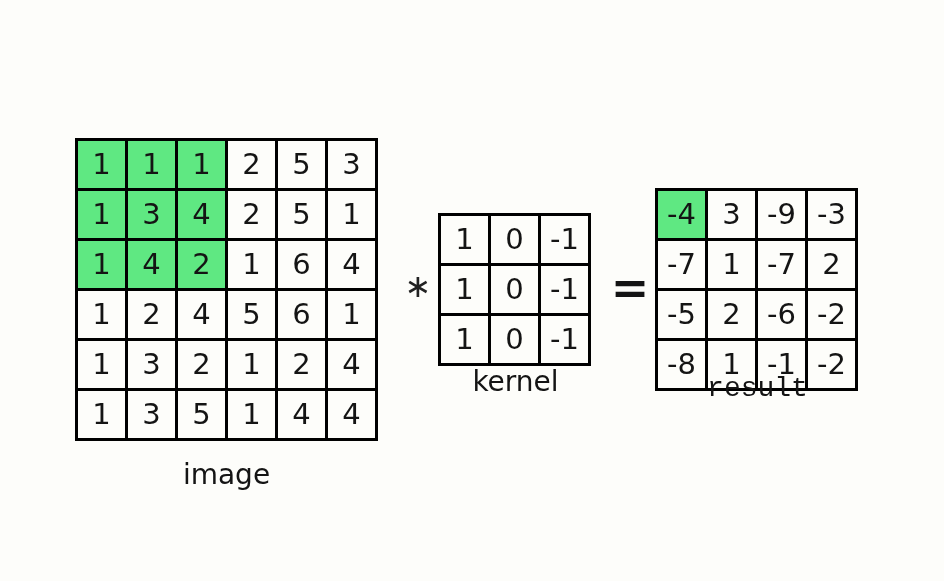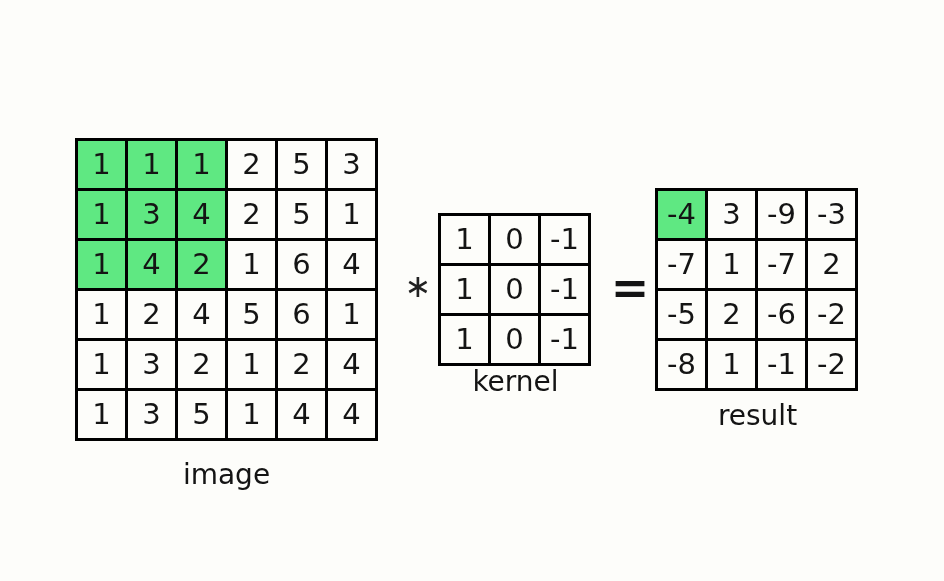--- a/index.html
+++ b/index.html
@@ -74,21 +74,21 @@
     width: 44px;
     height: 44px;
     font-size: 46px;
     font-weight: bold;
   }
   #image-matrix { left: 75px; top: 138px; }
   #image-label  { left: 75px; top: 443px; width: 303px; margin-top: 16px; }
   #kernel-matrix { left: 438px; top: 213px; }
   #kernel-label  { left: 438px; top: 366px; width: 155px; }
   #result-matrix { left: 655px; top: 188px; }
-  #result-label  { left: 655px; top: 400px; width: 205px; }
+  #result-label  { left: 655px; top: 373px; width: 205px; font-family: Liberation Mono, monospace; }
 </style>
 </head>
 <body>
 
 <div class="diagram">
 
   <table class="matrix" id="image-matrix">
     <tbody>
         <tr>
       <td class="hl">1</td>

